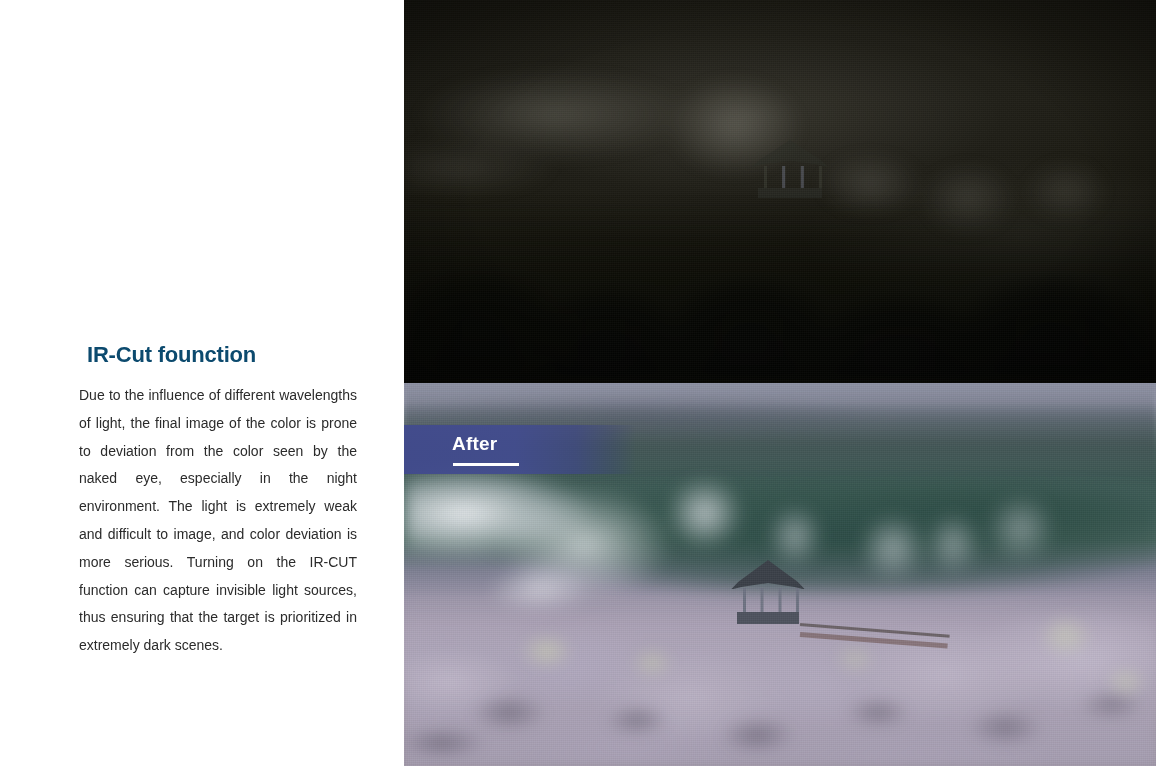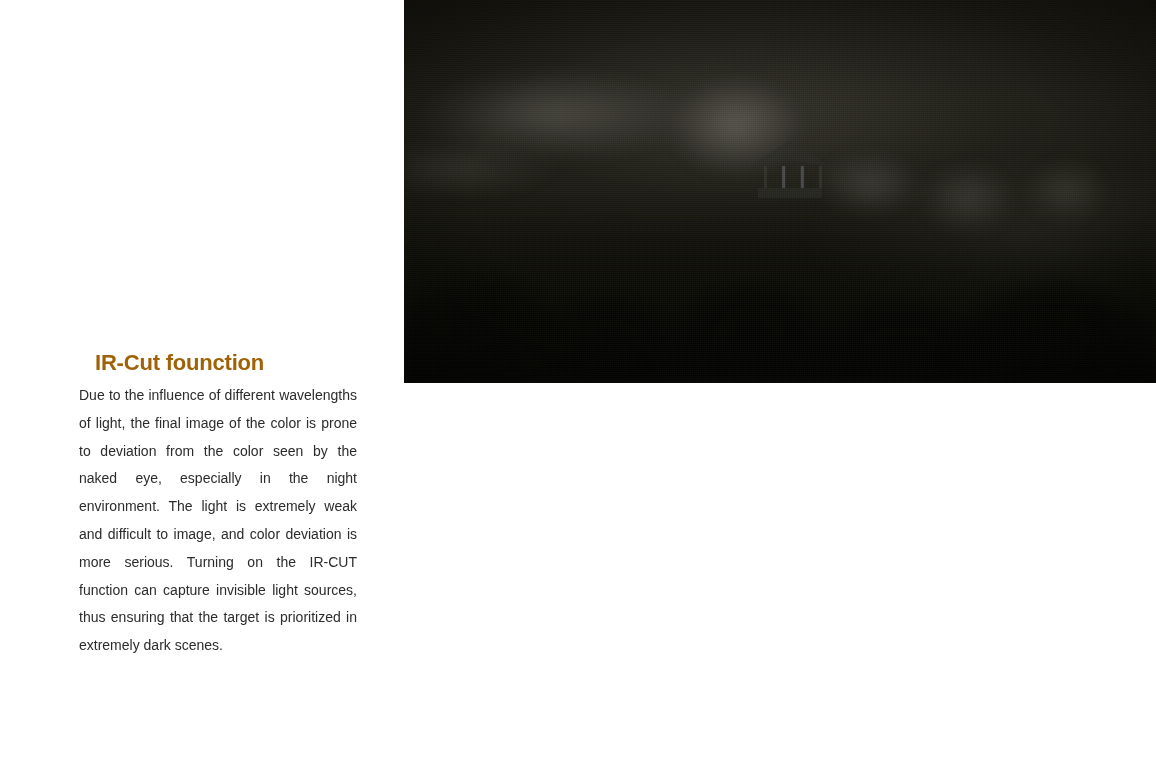--- a/index.html
+++ b/index.html
@@ -26,24 +26,24 @@
     left: 79px;
     top: 0;
     width: 279px;
     height: 766px;
   }
   .section-title {
     position: absolute;
     top: 334px;
     left: 0;
     width: 279px;
-    margin: 16px;
+    margin: 8px;
     font-size: 22px;
     font-weight: bold;
-    color: #a16207;
+    color: #0c4a6e;
     letter-spacing: -0.2px;
     font-family: "Liberation Sans", sans-serif;
   }
   .section-body {
     position: absolute;
     top: 382px;
     left: 0;
     width: 278px;
     margin: 0;
     font-size: 14px;
@@ -288,15 +288,39 @@
         <div class="pav-cols" style="border-color:#3c3e34;"></div>
         <div class="pav-base" style="background:#2e302a;"></div>
       </div>
 
       <div class="layer before-canopy"></div>
       <div class="layer before-grain"></div>
       <div class="layer before-vignette"></div>
 
     </div>
 
+    <div class="photo photo-after">
+      <div class="layer after-base"></div>
+      <div class="layer after-ridge"></div>
+      <div class="layer after-lake"></div>
+      <div class="layer after-mist"></div>
+      <div class="layer after-canopy"></div>
+      <div class="layer after-canopy-shadow"></div>
+      <div class="layer after-green"></div>
+
+      <div class="pavilion" style="left:327px; top:177px; width:74px; height:64px;">
+        <div class="pav-roof"></div>
+        <div class="pav-cols"></div>
+        <div class="pav-base"></div>
+      </div>
+      <div class="pav-rail" style="left:396px; top:240px; width:150px; transform:rotate(4.5deg); transform-origin:left center;"></div>
+      <div class="pav-rail" style="left:396px; top:249px; width:148px; height:5px; background:rgba(118,96,96,0.7); transform:rotate(4.5deg); transform-origin:left center;"></div>
+
+      <div class="layer after-grain"></div>
+
+      <div class="badge badge-after">
+        <span class="badge-label">After</span>
+        <span class="badge-underline"></span>
+      </div>
+    </div>
 
   </div>
 </div>
 
 </body></html>

